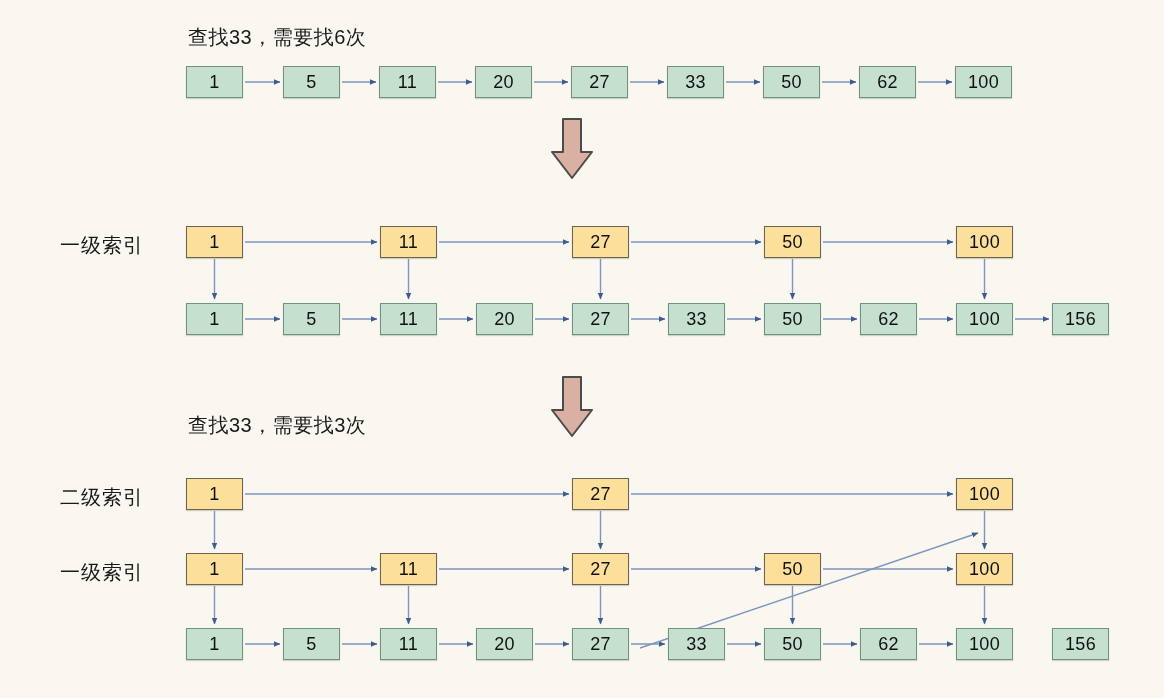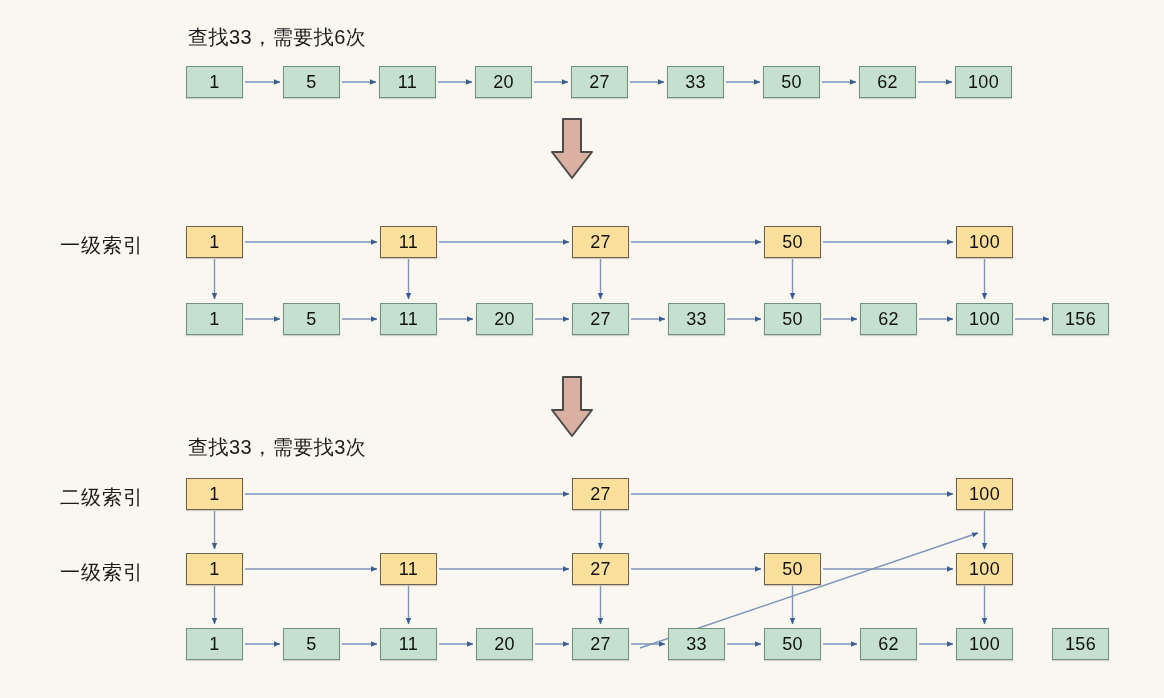--- a/index.html
+++ b/index.html
@@ -140,21 +140,21 @@
         <line x1="792.5" y1="586" x2="792.5" y2="624" stroke="#7d96ba" stroke-width="1.4" marker-end="url(#ah)"></line>
         <line x1="984.5" y1="586" x2="984.5" y2="624" stroke="#7d96ba" stroke-width="1.4" marker-end="url(#ah)"></line>
         <line x1="640" y1="648" x2="978" y2="533" stroke="#7d96ba" stroke-width="1.4" marker-end="url(#ah)"></line>
       </g>
   </svg>
 
   <div class="caption" style="left:188px; top:24px;">查找33，需要找6次</div>
 
   <div class="rowlabel" style="left:60px; top:232px;">一级索引</div>
 
-  <div class="caption" style="left:188px; top:434px;">查找33，需要找3次</div>
+  <div class="caption" style="left:188px; top:412px;">查找33，需要找3次</div>
   <div class="rowlabel" style="left:60px; top:484px;">二级索引</div>
   <div class="rowlabel" style="left:60px; top:559px;">一级索引</div>
 
   <svg class="bigarrow" style="left:550px; top:118px;" viewBox="0 0 44 62">
     <path d="M13,1 L31,1 L31,34 L42,34 L22,60 L2,34 L13,34 Z" fill="#d9b0a2" stroke="#4b4b4b" stroke-width="2" stroke-linejoin="round"></path>
   </svg>
   <svg class="bigarrow" style="left:550px; top:376px;" viewBox="0 0 44 62">
     <path d="M13,1 L31,1 L31,34 L42,34 L22,60 L2,34 L13,34 Z" fill="#d9b0a2" stroke="#4b4b4b" stroke-width="2" stroke-linejoin="round"></path>
   </svg>
 

